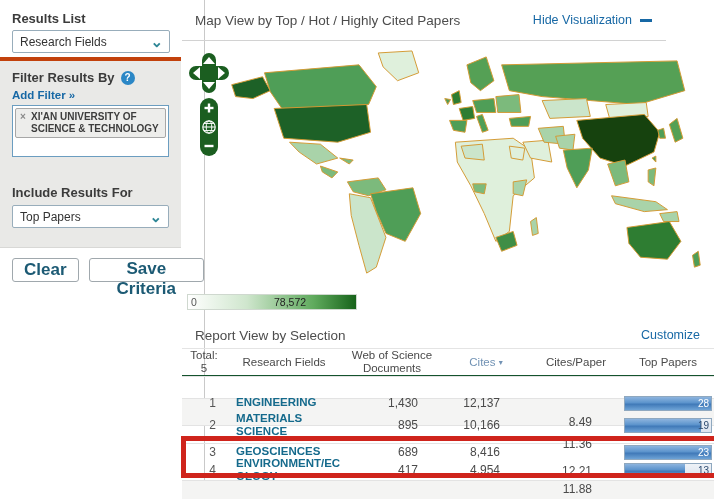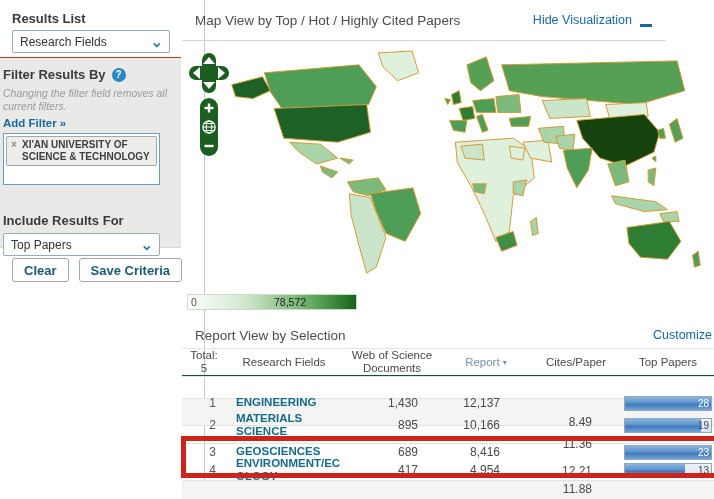--- a/index.html
+++ b/index.html
@@ -7,50 +7,50 @@
   .app { position:relative; width:714px; height:499px; overflow:hidden; background:#fff; color:#444; }
 
   
   .sidebar { position:absolute; left:0; top:0; width:205px; height:499px; background:#fff; border-right:1px solid #c9c9c9; }
   .side-label { font-size:13px; font-weight:bold; color:#3b3b3b; }
   .results-label { position:absolute; left:12px; top:11px; }
   .select { display:flex; align-items:center; height:23px; background:#fff; border:1px solid #98adbb; border-radius:2px; font-size:12px; color:#333; padding-left:7px; cursor:pointer; }
   .select .chev { margin-left:auto; padding-right:6px; color:#2e8696; font-size:15px; font-weight:bold; line-height:10px; }
   .results-select { position:absolute; left:12px; top:30px; width:158px; }
 
-  .filter-panel { position:absolute; left:0; top:57px; width:181px; height:191px; background:#e9e9e7; border-top:1px solid #c2410c; border-bottom:1px solid #d8d8d6; padding:9px 12px 0 3px; }
+  .filter-panel { position:absolute; left:0; top:57px; width:181px; height:191px; background:#e9e9e7; border-top:4px solid #c2410c; border-bottom:1px solid #d8d8d6; padding:9px 12px 0 12px; }
   .panel-title { display:flex; align-items:center; gap:6px; }
   .help-icon { display:inline-flex; align-items:center; justify-content:center; width:14px; height:14px; border-radius:50%; background:#2b87c6; color:#fff; font-size:10px; font-weight:bold; cursor:pointer; }
   .filter-note { font-size:10.5px; font-style:italic; color:#9a9a9a; line-height:1.25; margin-top:5px; }
   .add-filter { display:inline-block; font-size:11.5px; font-weight:bold; color:#1768a5; text-decoration:none; margin-top:4px; cursor:pointer; }
   .filter-box { width:157px; height:52px; background:#fff; border:1px solid #6b9dc0; margin-top:2px; padding:2px; overflow:hidden; }
   .filter-tag { position:relative; display:block; background:#ededeb; border:1px solid #a7a7a7; border-radius:2px; padding:2px 4px 2px 15px; font-size:10px; font-weight:bold; color:#3d3d3d; line-height:1.2; cursor:default; }
   .filter-tag .x { position:absolute; left:4px; top:2px; color:#8a8a8a; font-size:10px; font-weight:bold; cursor:pointer; }
   .include-label { margin-top:28px; }
   .include-select { width:157px; margin-top:5px; }
 
   .btn-row { position:absolute; left:12px; top:258px; display:flex; gap:10px; }
-  .btn { background:#fff; border:1px solid #a0a8ad; border-radius:3px; color:#1c5a74; font-size:13px; font-weight:bold; height:24px; padding:0 11px; cursor:pointer; font-family:"Liberation Sans", sans-serif; }
+  .btn { background:#fff; border:1px solid #a0a8ad; border-radius:3px; color:#1c5a74; font-size:17px; font-weight:bold; height:24px; padding:0 11px; cursor:pointer; font-family:"Liberation Sans", sans-serif; }
 
   
   .main { position:absolute; left:182px; top:0; width:484px; height:499px; }
   .map-header { display:flex; align-items:center; justify-content:space-between; height:41px; padding:0 14px 0 13px; border-bottom:1px solid #d2d2d2; }
   .panel-heading { font-size:13.5px; color:#4d4d4d; }
-  .blue-link { font-size:12.5px; color:#1768a5; text-decoration:none; cursor:pointer; display:inline-flex; align-items:flex-end; }
+  .blue-link { font-size:12.5px; color:#1768a5; text-decoration:none; cursor:pointer; display:inline-flex; align-items:center; }
   .hide-dash { display:inline-block; width:12px; height:3px; background:#1768a5; margin-left:8px; }
 
   .map-area { position:relative; height:281px; }
   .pan-ctrl { position:absolute; left:7px; top:12px; cursor:pointer; }
   .zoom-pill { position:absolute; left:18px; top:57px; cursor:pointer; }
   .world-map { position:absolute; left:42px; top:6px; }
   .legend { position:absolute; left:5px; top:253px; width:170px; height:16px; background:linear-gradient(to right,#ffffff,#cfe6cd 35%,#5faa5d 75%,#17631a); border:1px solid #cfd8cf; }
   .legend .lg-min { position:absolute; left:3px; top:1px; font-size:10.5px; color:#555; }
   .legend .lg-max { position:absolute; left:86px; top:1px; font-size:10.5px; color:#222; }
 
-  .report-header { position:absolute; left:0; top:322px; width:532px; height:27px; display:flex; align-items:center; justify-content:space-between; padding:0 2px 0 13px; border-bottom:1px solid #e4e4e4; }
+  .report-header { position:absolute; left:0; top:322px; width:532px; height:27px; display:flex; align-items:center; justify-content:space-between; padding:0 14px 0 13px; border-bottom:1px solid #e4e4e4; }
 
   .table { position:absolute; left:0; top:349px; width:532px; font-size:12px; color:#4a4a4a; }
   .trow { display:grid; grid-template-columns:44px 116px 100px 88px 92px 92px; align-items:center; border-top:1px solid #e3e3e3; }
   .thead { border-top:none; border-bottom:1px solid #14532d; height:27px; color:#4a4a4a; }
   .thead .c { text-align:center; font-size:11.5px; line-height:1.1; }
   .c-total { font-size:11.5px; line-height:1.15; }
   .cites-hd { color:#7192b4; cursor:pointer; }
   .cites-hd .tri { font-size:8px; vertical-align:1px; }
   .c-rank { text-align:right; padding-right:10px; color:#555; }
   .c-field { padding-left:10px; color:#156a8c; font-weight:bold; font-size:11.5px; line-height:1.15; overflow-wrap:break-word; cursor:pointer; }
@@ -78,21 +78,20 @@
     <div class="select results-select">
       <span>Research Fields</span>
       <span class="chev">⌄</span>
     </div>
 
     <div class="filter-panel">
       <div class="panel-title">
         <span class="side-label">Filter Results By</span>
         <span class="help-icon">?</span>
       </div>
-      <div class="filter-note">Changing the filter field removes all current filters.</div>
       <a class="add-filter">Add Filter »</a>
       <div class="filter-box">
         <span class="filter-tag">
           <span class="x">×</span>
           <span>XI'AN UNIVERSITY OF SCIENCE &amp; TECHNOLOGY</span>
         </span>
       </div>
       <div class="side-label include-label">Include Results For</div>
       <div class="select include-select">
         <span>Top Papers</span>
@@ -204,21 +203,21 @@
 
     <div class="table">
       <div class="trow thead">
         <div class="c c-total">
           <div>Total:</div>
           <div>5</div>
         </div>
         <div class="c">Research Fields</div>
         <div class="c">Web of Science Documents</div>
         <div class="c cites-hd">
-          <span>Report</span>
+          <span>Cites</span>
           <span class="tri">▾</span>
         </div>
         <div class="c">Cites/Paper</div>
         <div class="c">Top Papers</div>
       </div>
 
       <div class="trow r1">
         <div class="c-rank">1</div>
         <div class="c-field">ENGINEERING</div>
         <div class="c-num c-docs">1,430</div>

